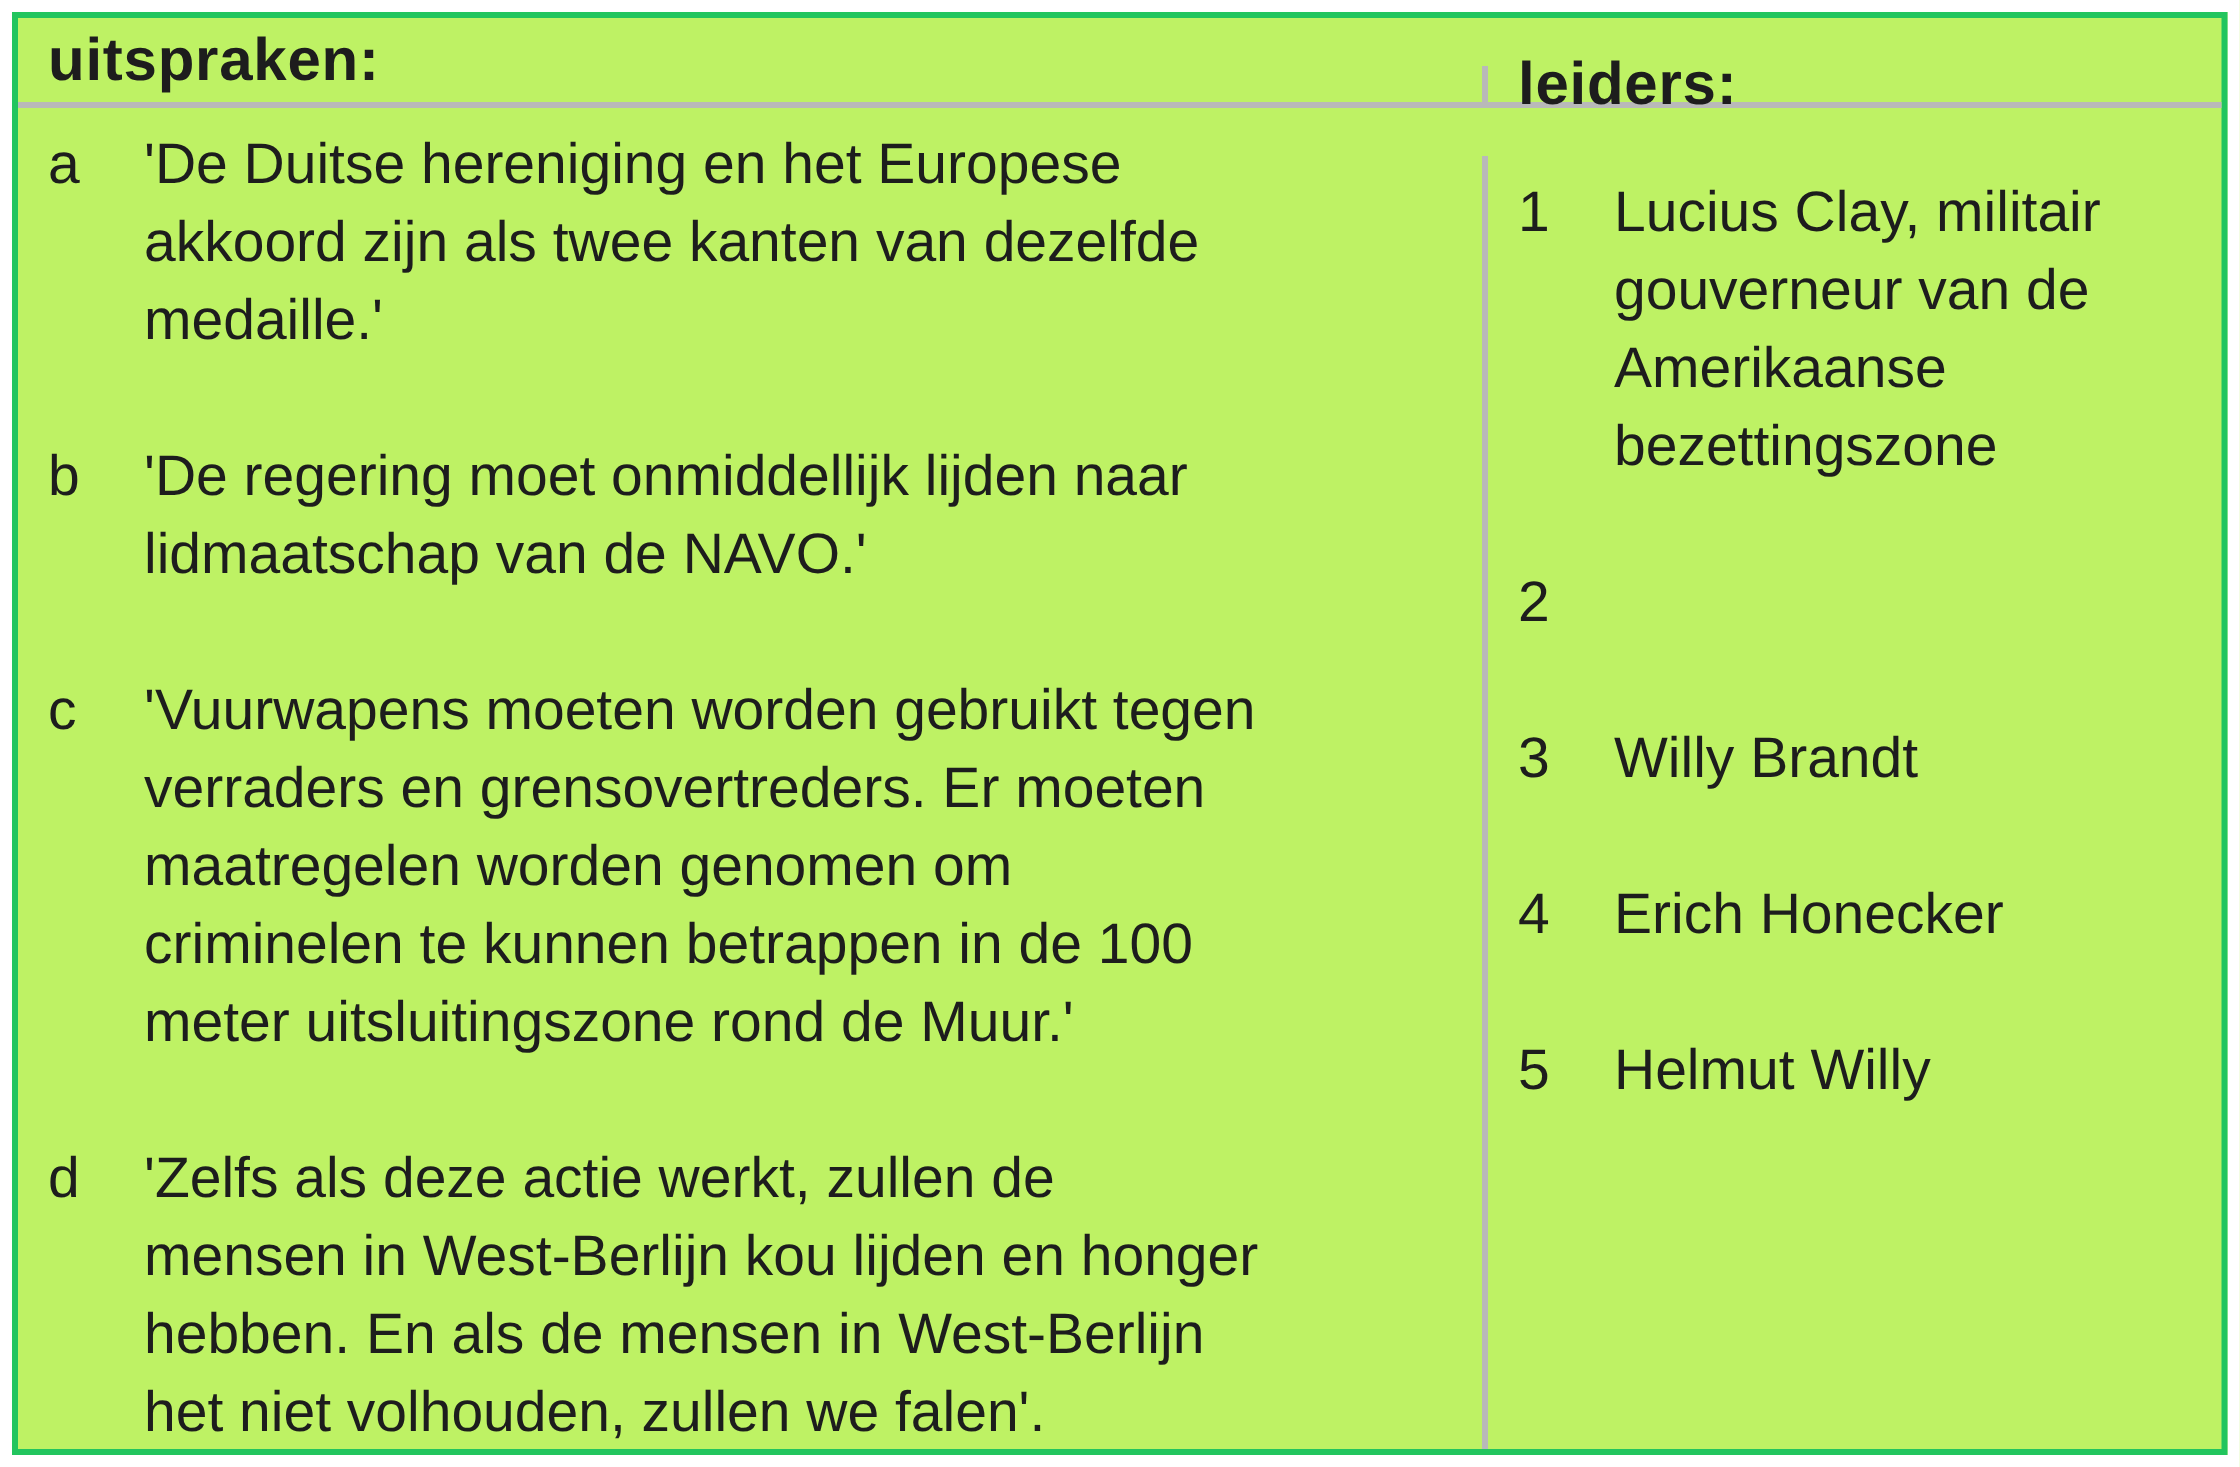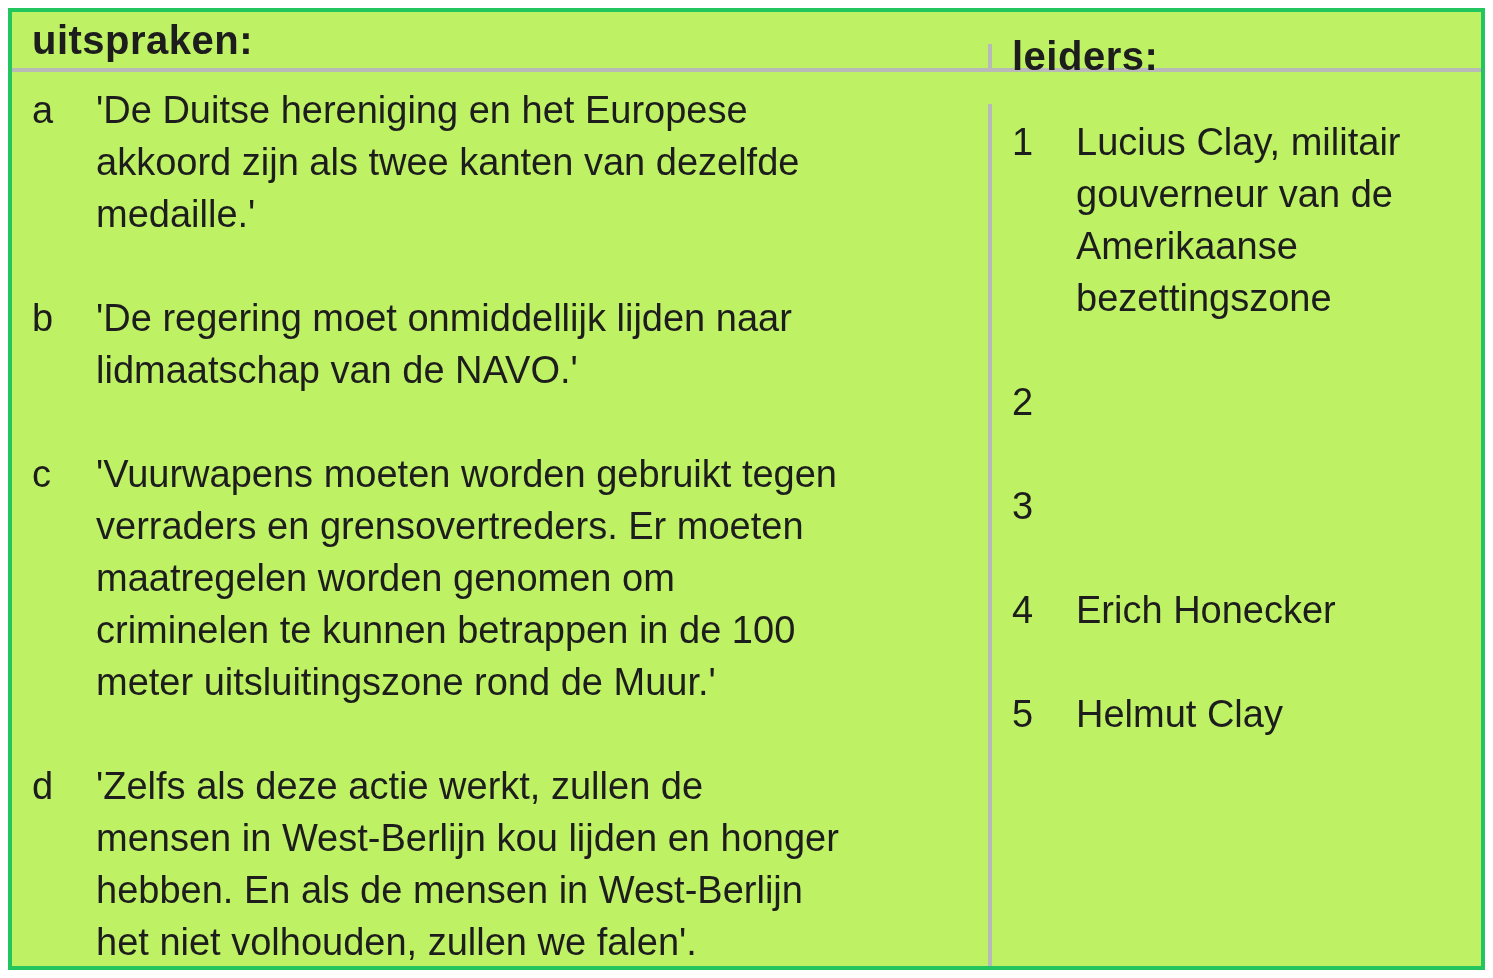--- a/index.html
+++ b/index.html
@@ -112,25 +112,26 @@
         <span class="item-text">Lucius Clay, militair
 gouverneur van de
 Amerikaanse
 bezettingszone</span>
       </div>
       <div class="item">
         <span class="item-marker">2</span>
       </div>
       <div class="item">
         <span class="item-marker">3</span>
+        <span class="item-text">Willy Brandt</span>
       </div>
       <div class="item">
         <span class="item-marker">4</span>
         <span class="item-text">Erich Honecker</span>
       </div>
       <div class="item">
         <span class="item-marker">5</span>
-        <span class="item-text">Helmut Clay</span>
+        <span class="item-text">Helmut Willy</span>
       </div>
     </div>
 
   </div>
 </div>
 
 </body></html>

